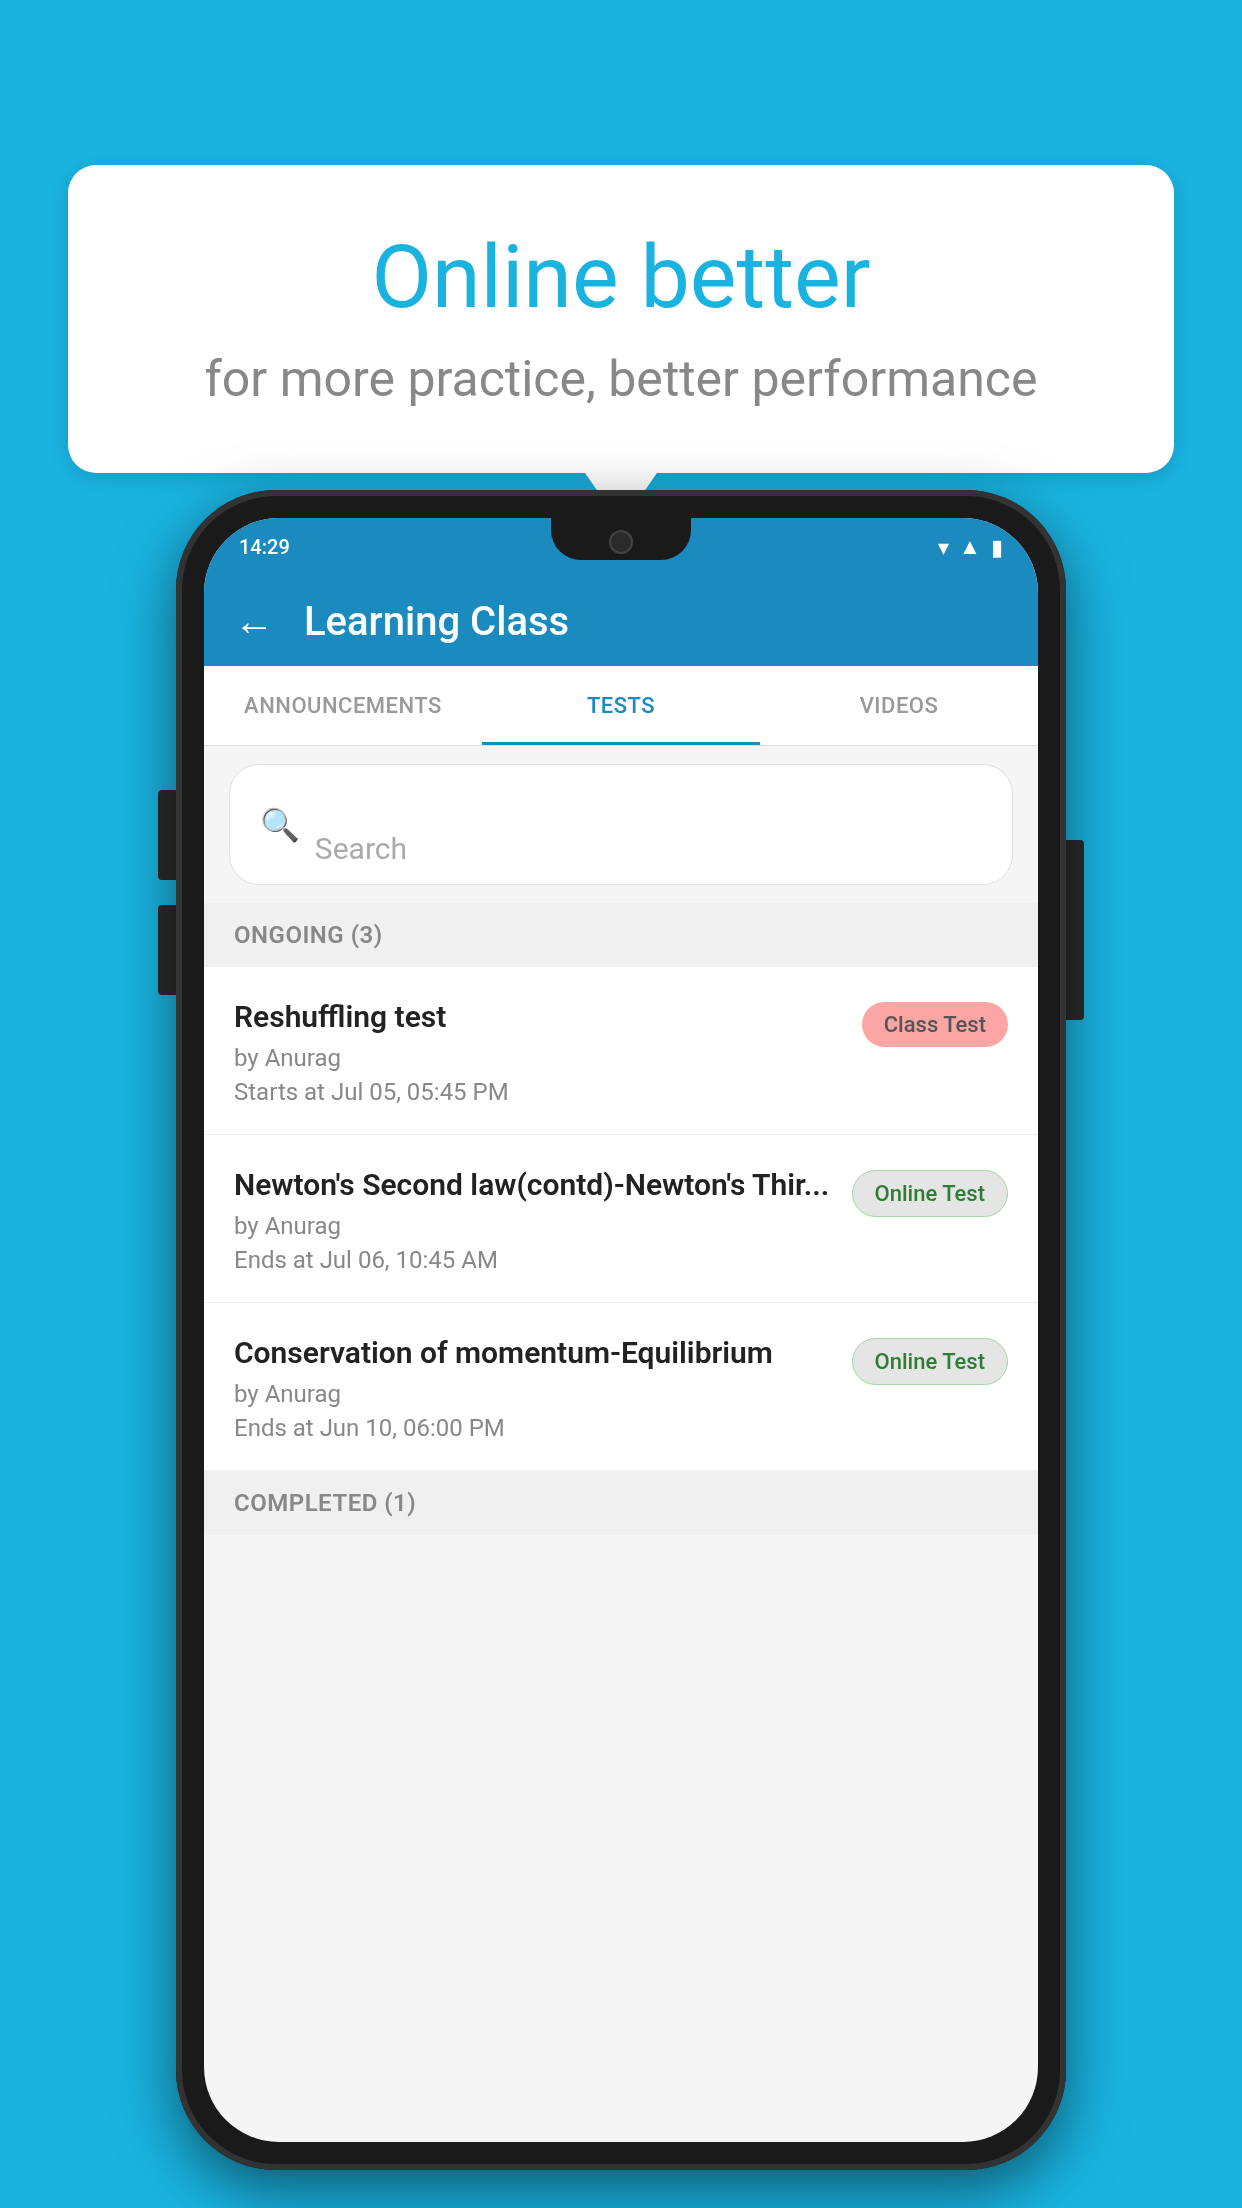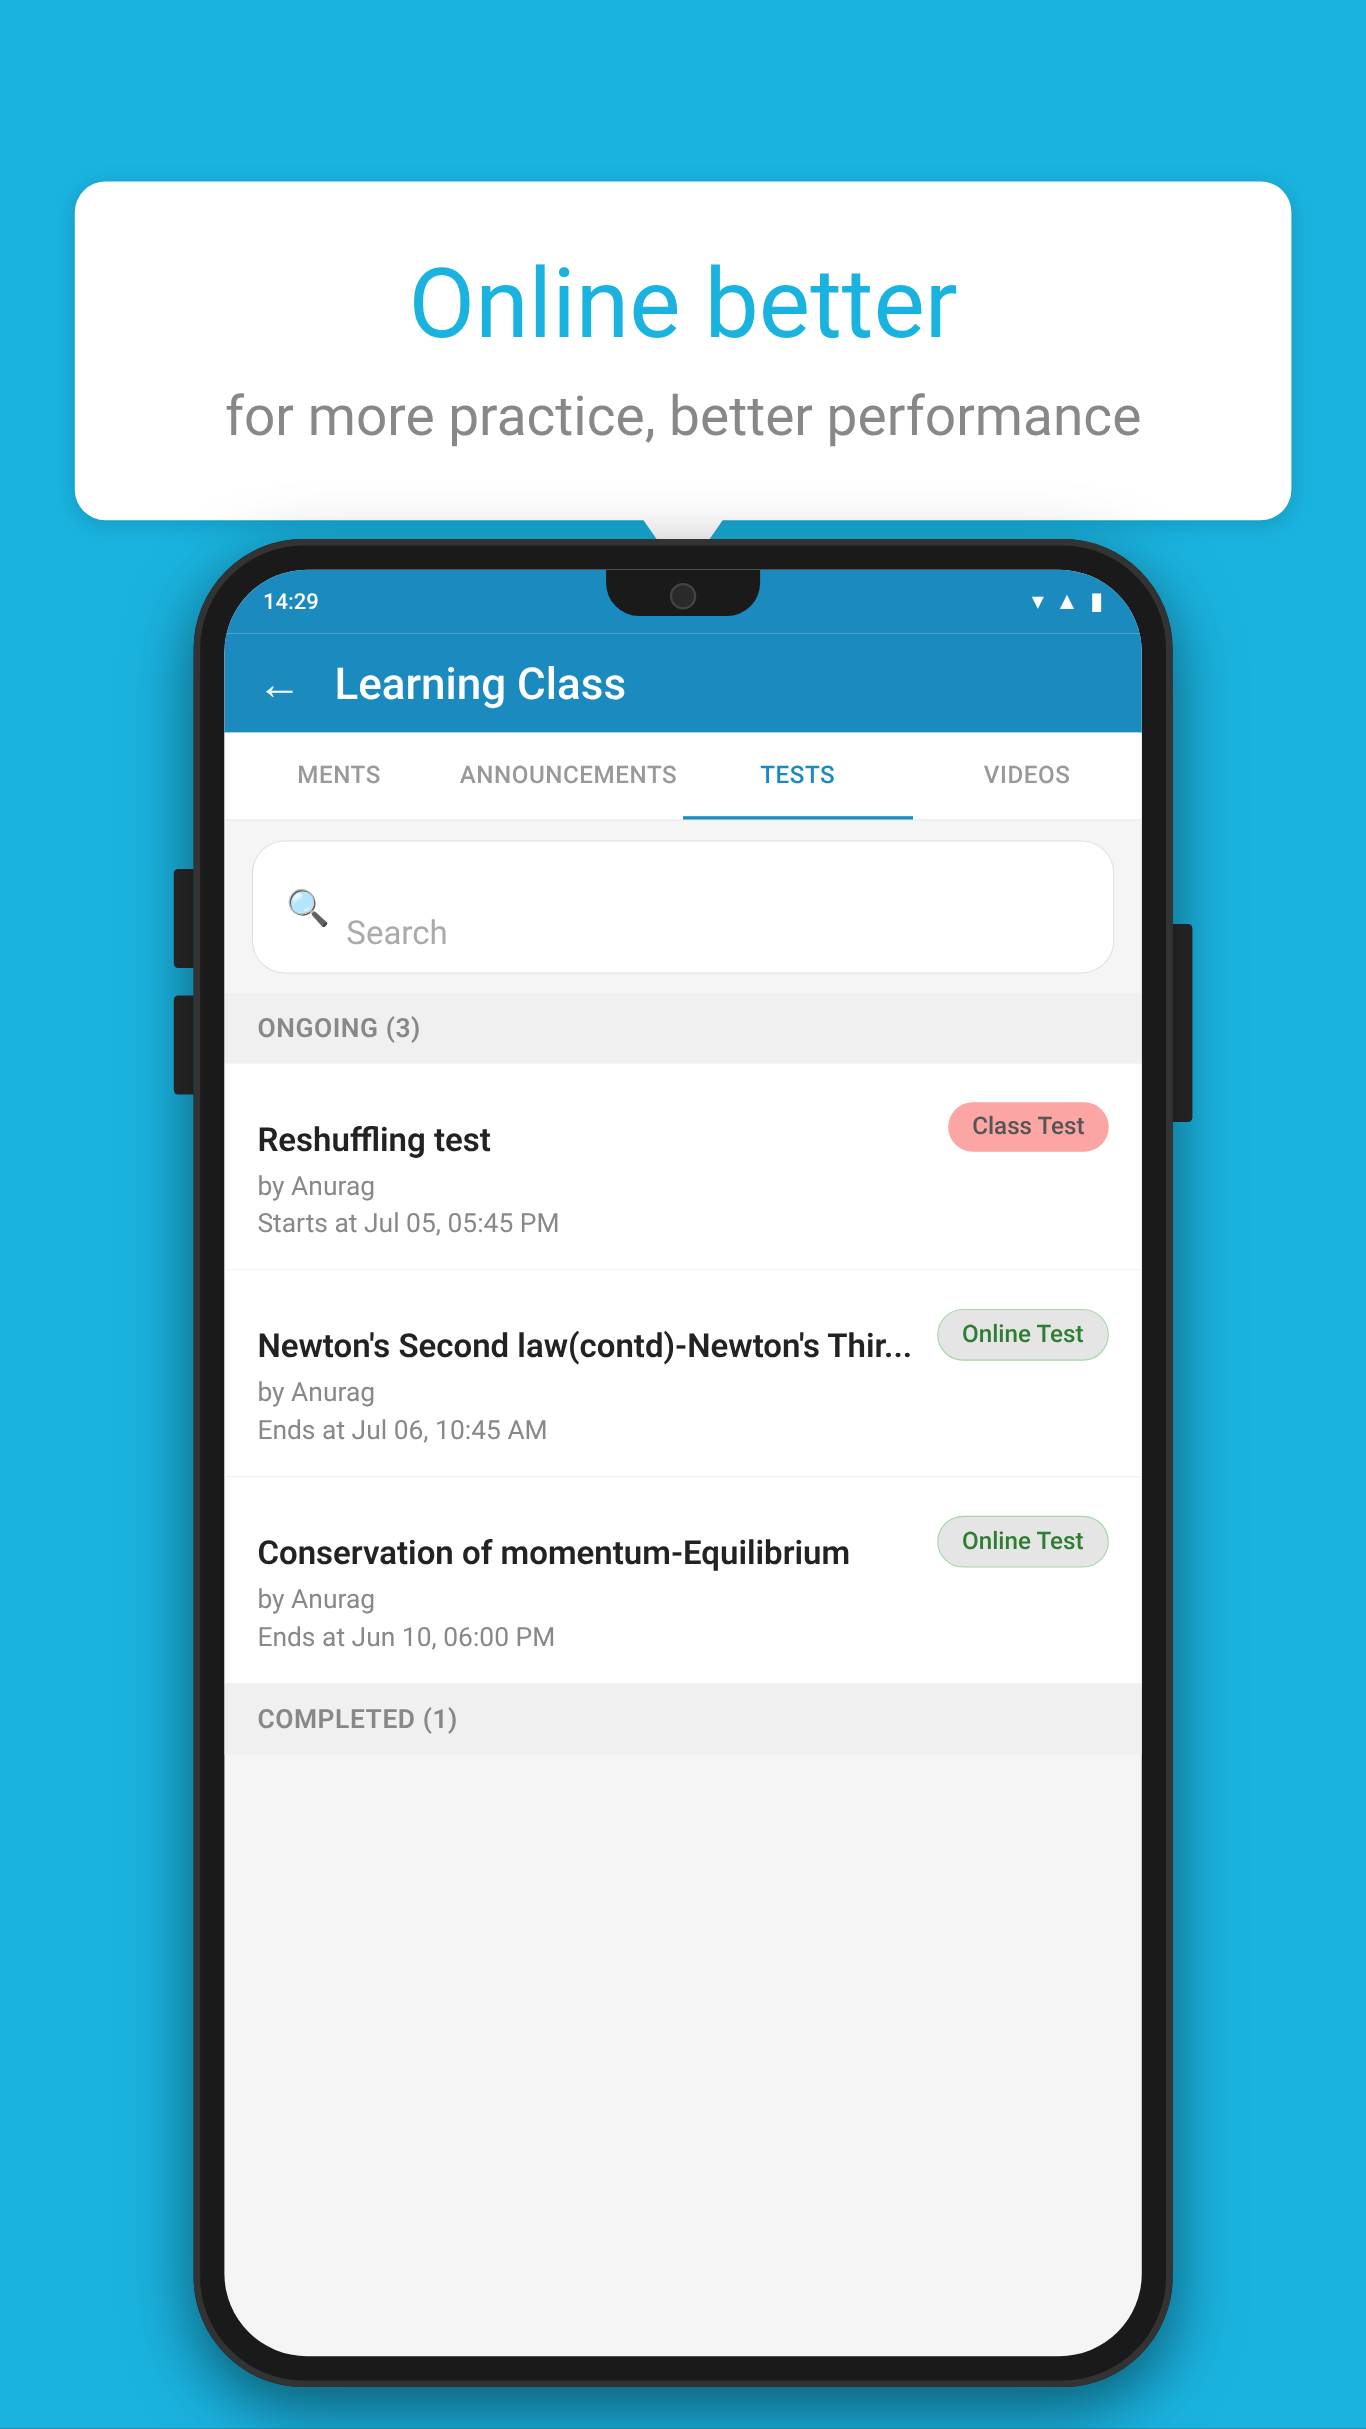--- a/index.html
+++ b/index.html
@@ -240,21 +240,20 @@
       padding: 30px 30px 28px;
       border-bottom: 1px solid #f0f0f0;
       display: flex;
       justify-content: space-between;
       align-items: flex-start;
     }
 
     .test-info {
       flex: 1;
       padding-right: 20px;
-      margin-top: 20px;
     }
 
     .test-name {
       font-size: 30px;
       font-weight: 600;
       color: #222;
       margin-bottom: 8px;
       line-height: 1.3;
     }
 
@@ -366,23 +365,20 @@
       </div>
     </div>
 
     <div class="app-header">
       <span class="back-arrow">←</span>
       <span class="app-title">Learning Class</span>
     </div>
 
     <div class="tabs-bar">
       <div class="tab">
-        <span>MENTS</span>
-      </div>
-      <div class="tab">
         <span>ANNOUNCEMENTS</span>
       </div>
       <div class="tab active">
         <span>TESTS</span>
       </div>
       <div class="tab">
         <span>VIDEOS</span>
       </div>
     </div>
 

